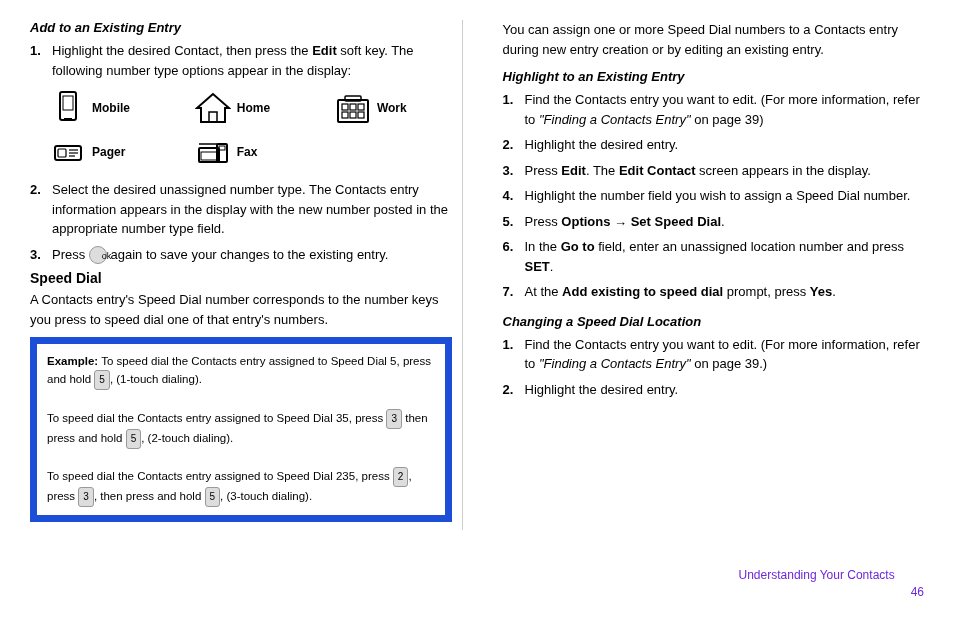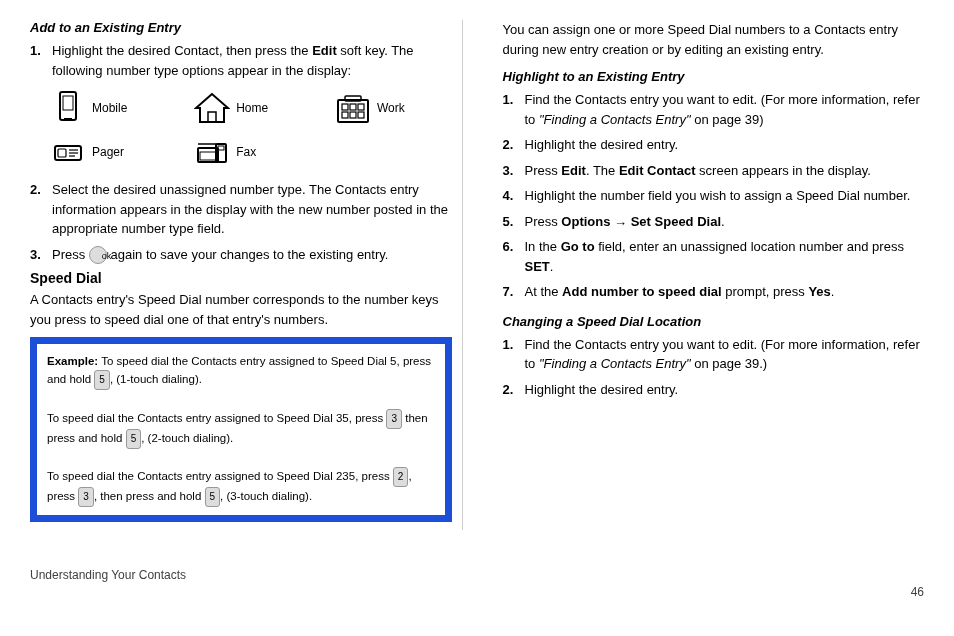--- a/index.html
+++ b/index.html
@@ -49,20 +49,21 @@
     .num {
       font-weight: bold;
       min-width: 16px;
     }
     .icons-grid {
       display: grid;
       grid-template-columns: repeat(3, auto);
       gap: 8px 20px;
       margin: 10px 0 10px 20px;
       align-items: center;
+      font-weight: bold;
     }
     .icon-item {
       display: flex;
       align-items: center;
       gap: 6px;
       font-size: 12px;
     }
     .icon-box {
       width: 36px;
       height: 36px;
@@ -97,25 +98,25 @@
       width: 18px;
       height: 18px;
       font-size: 9px;
       text-align: center;
       line-height: 18px;
       vertical-align: middle;
       padding-left: 12px;
     }
     .footer {
       display: flex;
-      justify-content: space-between;
+      justify-content: flex-end;
       align-items: center;
       margin-top: 20px;
       font-size: 12px;
-      color: #404040;
+      color: #6d28d9;
     }
     .footer .page-num {
       margin-left: 16px;
       font-size: 12px;
       margin-top: 35px;
     }
     b { font-weight: bold; }
     i { font-style: italic; }
     .arrow { font-style: normal; }
   </style>
@@ -254,21 +255,21 @@
       <li>
         <span class="num">5.</span>
         <span>Press <b>Options</b> <span class="arrow">→</span> <b>Set Speed Dial</b>.</span>
       </li>
       <li>
         <span class="num">6.</span>
         <span>In the <b>Go to</b> field, enter an unassigned location number and press <b>SET</b>.</span>
       </li>
       <li>
         <span class="num">7.</span>
-        <span>At the <b>Add number to speed dial</b> prompt, press <b>Yes</b>.</span>
+        <span>At the <b>Add existing to speed dial</b> prompt, press <b>Yes</b>.</span>
       </li>
     </ol>
 
     <div class="section-title-italic">Changing a Speed Dial Location</div>
 
     <ol class="numbered-list">
       <li>
         <span class="num">1.</span>
         <span>Find the Contacts entry you want to edit. (For more information, refer to <i>"Finding a Contacts Entry"</i> on page 39.)</span>
       </li>

